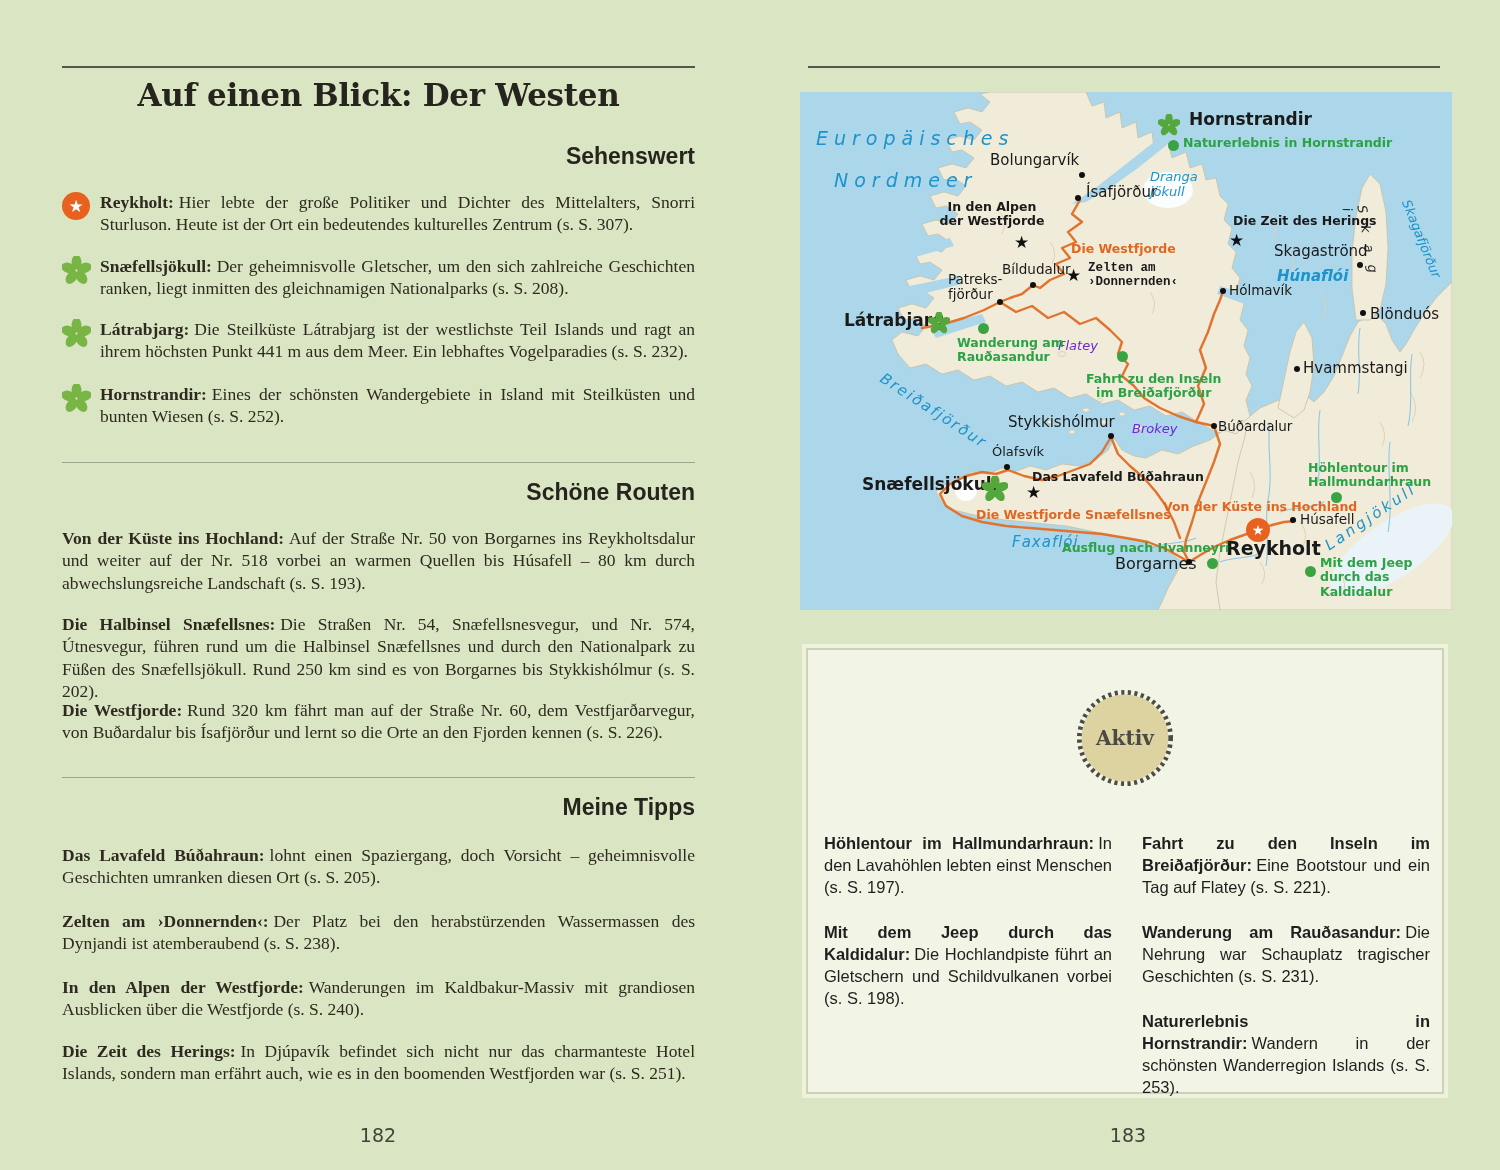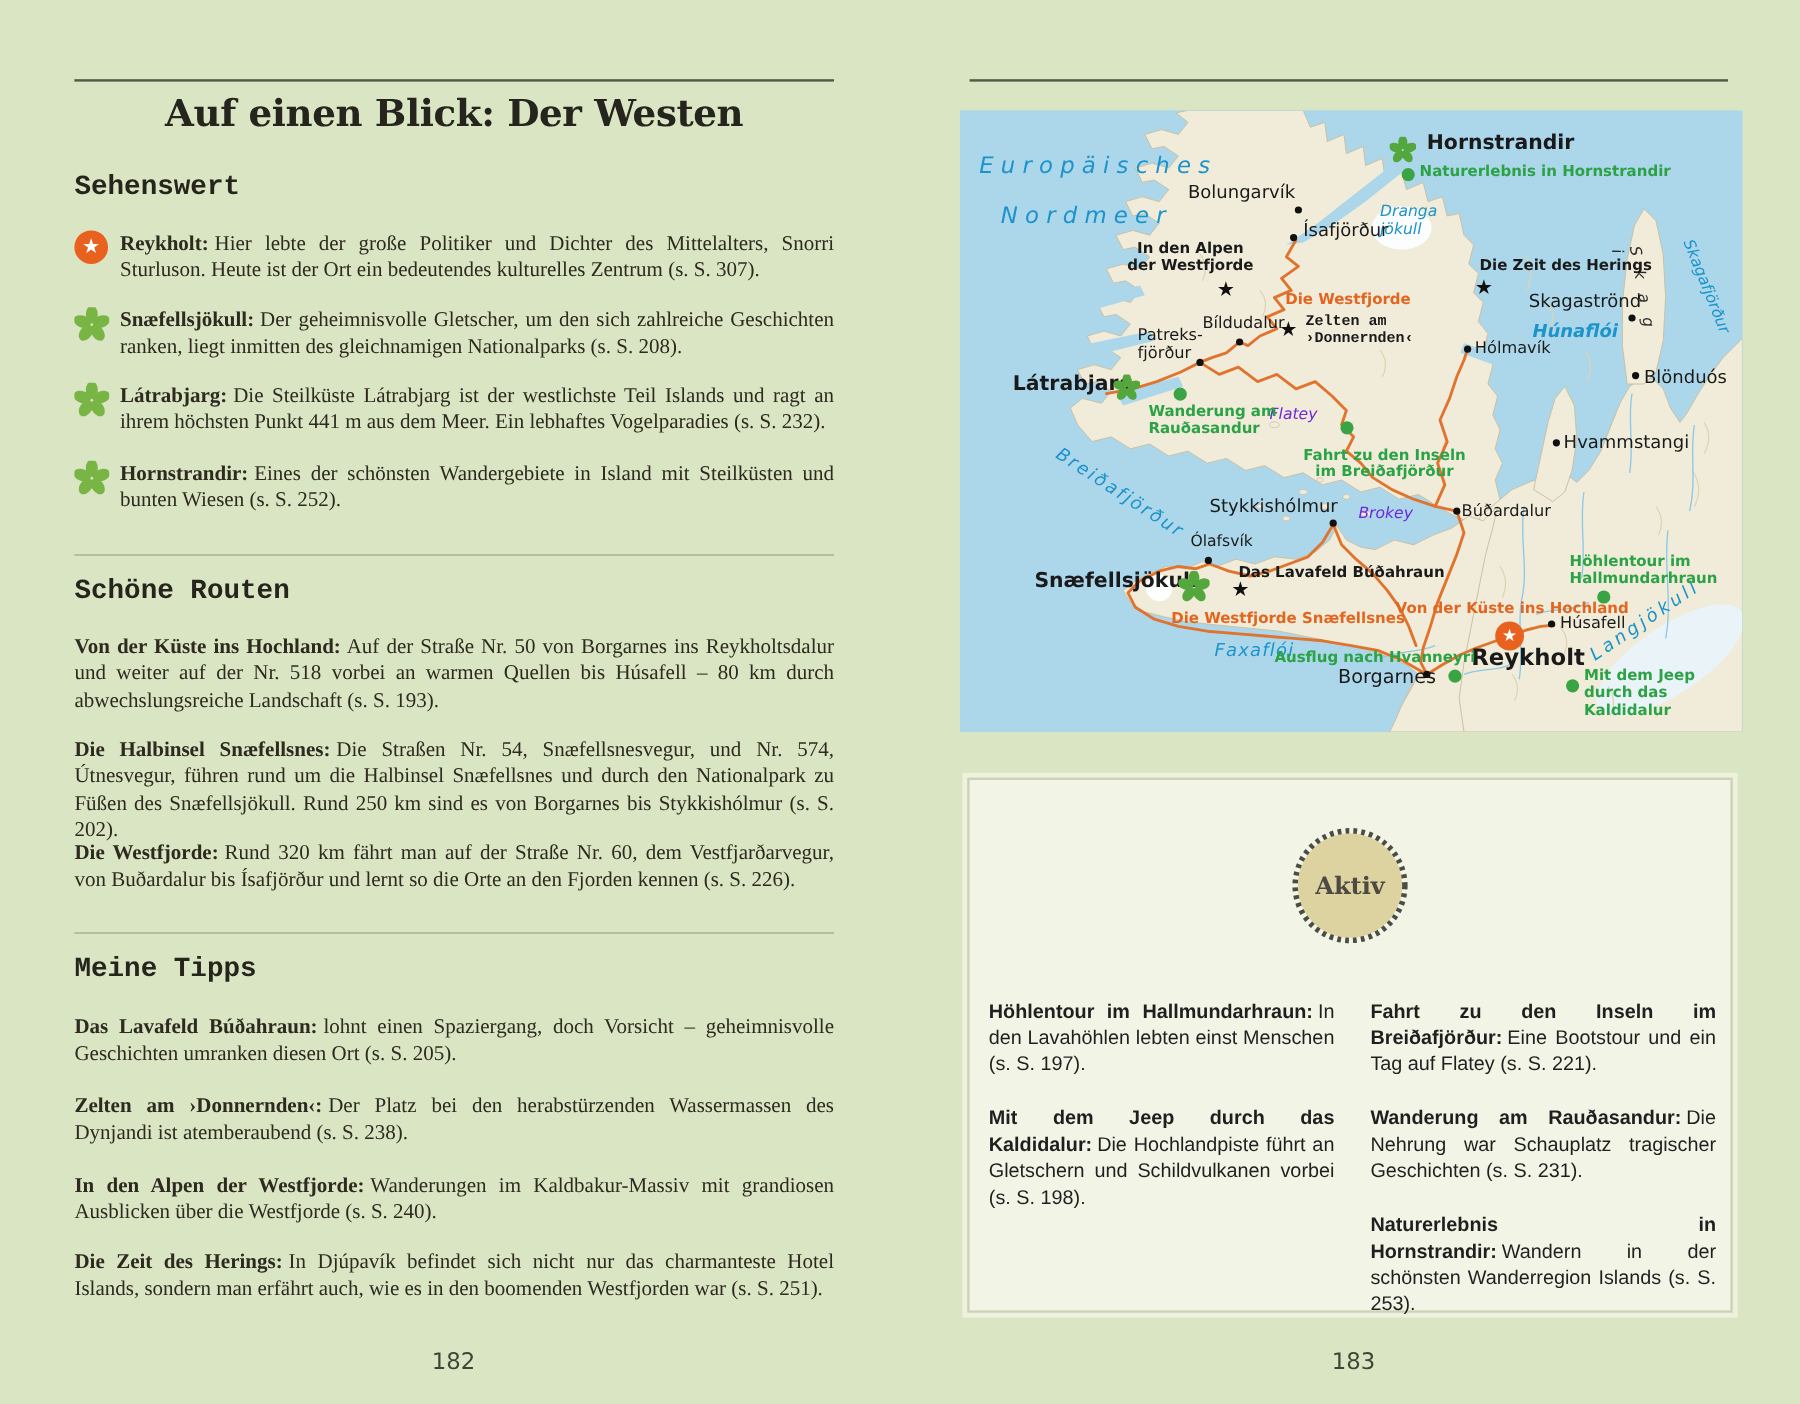--- a/index.html
+++ b/index.html
@@ -4,22 +4,22 @@
 <style>
   html,body{margin:0;padding:0;background:#d9e5c3;}
   #canvas{position:relative;width:1500px;height:1170px;background:#d9e5c3;overflow:hidden;
           font-family:"Liberation Serif",serif;color:#2e2a1f;}
   
   .hr1{position:absolute;height:2px;background:#54574a;}
   .hr2{position:absolute;height:1px;background:#9ba68c;}
   .t1{position:absolute;left:62px;width:633px;text-align:center;
       font-family:"DejaVu Serif",serif;font-weight:700;font-size:31px;line-height:1.1;
       letter-spacing:-0.3px;color:#26251d;}
-  .t2{position:absolute;left:62px;width:633px;text-align:left;
-      font-family:Liberation Mono, monospace;font-weight:700;font-size:23px;color:#26251d;}
+  .t2{position:absolute;left:62px;width:633px;text-align:right;
+      font-family:Liberation Sans, sans-serif;font-weight:700;font-size:23px;color:#26251d;}
   .sp{font-size:17.5px;line-height:22.4px;text-align:justify;color:#2e2a1f;}
   .lead{font-weight:700;margin-right:0.28em;}
   .sw-item{position:absolute;left:62px;width:633px;display:flex;}
   .sw-icon{flex:0 0 38px;padding-top:1px;}
   .sw-text{flex:1;}
   .iconstar{display:inline-flex;width:28px;height:28px;border-radius:50%;background:#e8611f;
             align-items:center;justify-content:center;color:#fff;font-size:17px;
             font-family:"DejaVu Sans",sans-serif;line-height:1;}
   .flw-ic{width:29px;height:29px;color:#79b544;}
   .par{position:absolute;left:62px;width:633px;margin:0;}

